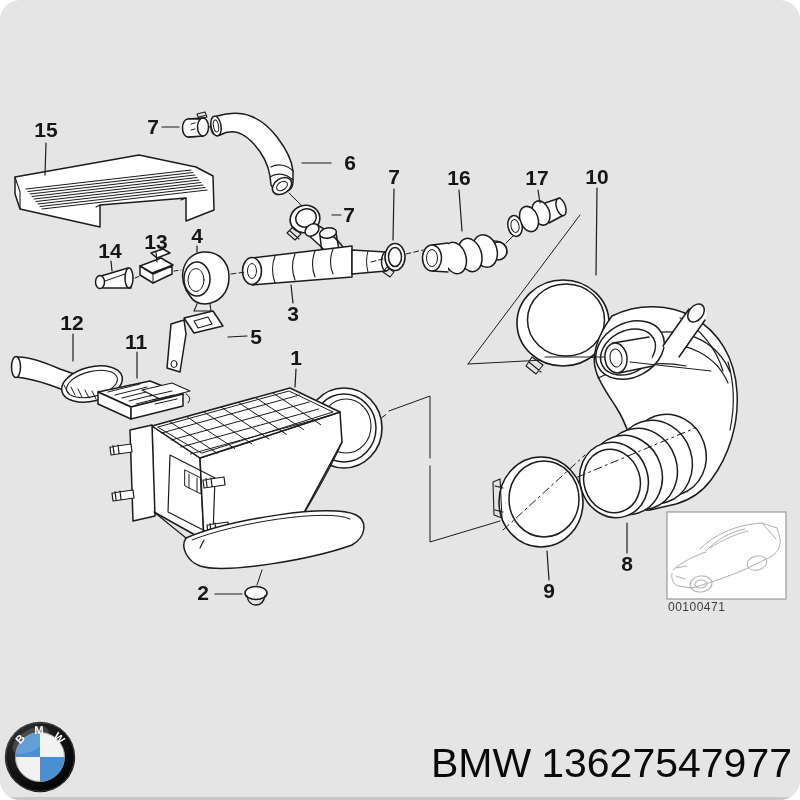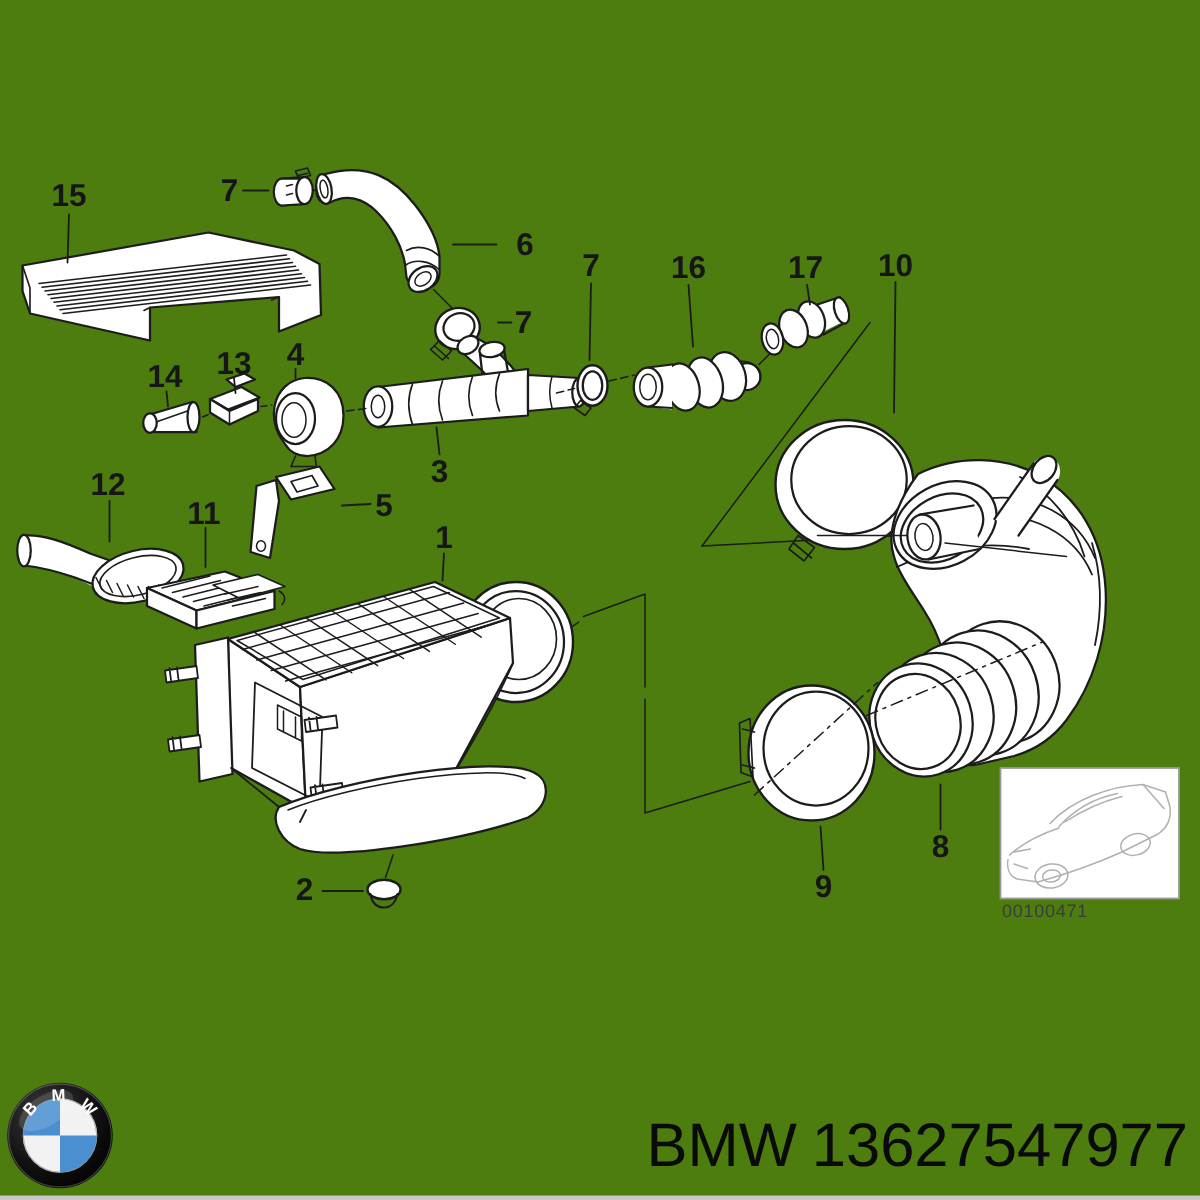--- a/index.html
+++ b/index.html
@@ -1,17 +1,17 @@
 <!DOCTYPE html>
 <html><head>
 <meta charset="utf-8">
 <style>
   html,body{margin:0;padding:0;background:#fff;}
-  .page{position:relative;width:800px;height:800px;background:#4d7c0f;overflow:hidden;
-        font-family:"Liberation Sans",sans-serif;}
+  .page{position:relative;width:800px;height:800px;background:#e5e5e5;overflow:hidden;
+        font-family:"Liberation Sans",sans-serif;border-radius:20px;}
   svg text{font-family:"Liberation Sans",sans-serif;}
   .diagram{position:absolute;left:0;top:0;}
   .callout{font-size:21px;font-weight:bold;fill:#161616;}
   .inset-code{font-size:12px;fill:#3c3c3c;letter-spacing:.5px;}
   .footer{position:absolute;left:0;top:712px;width:800px;height:88px;}
   .roundel{position:absolute;left:3px;top:8px;}
   .part-text{position:absolute;right:8px;top:28px;font-size:41px;color:#0a0a0a;
              white-space:nowrap;letter-spacing:0;text-align:center;}
   .part-text span{display:inline-block;}
   .part-text .num{margin-left:10px;}

